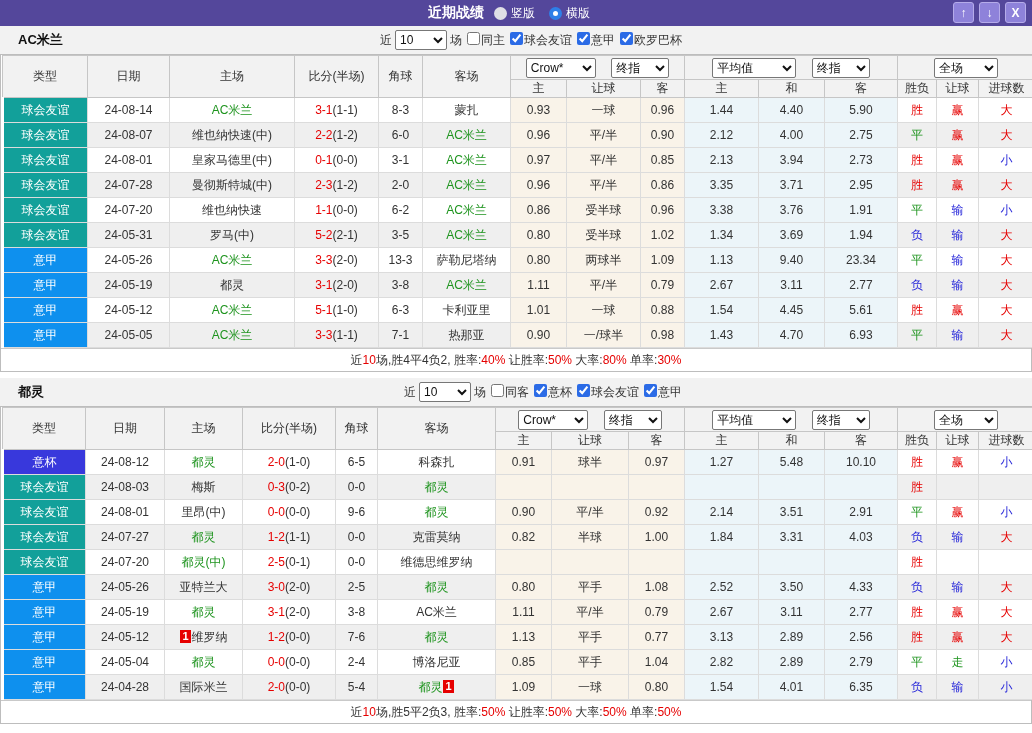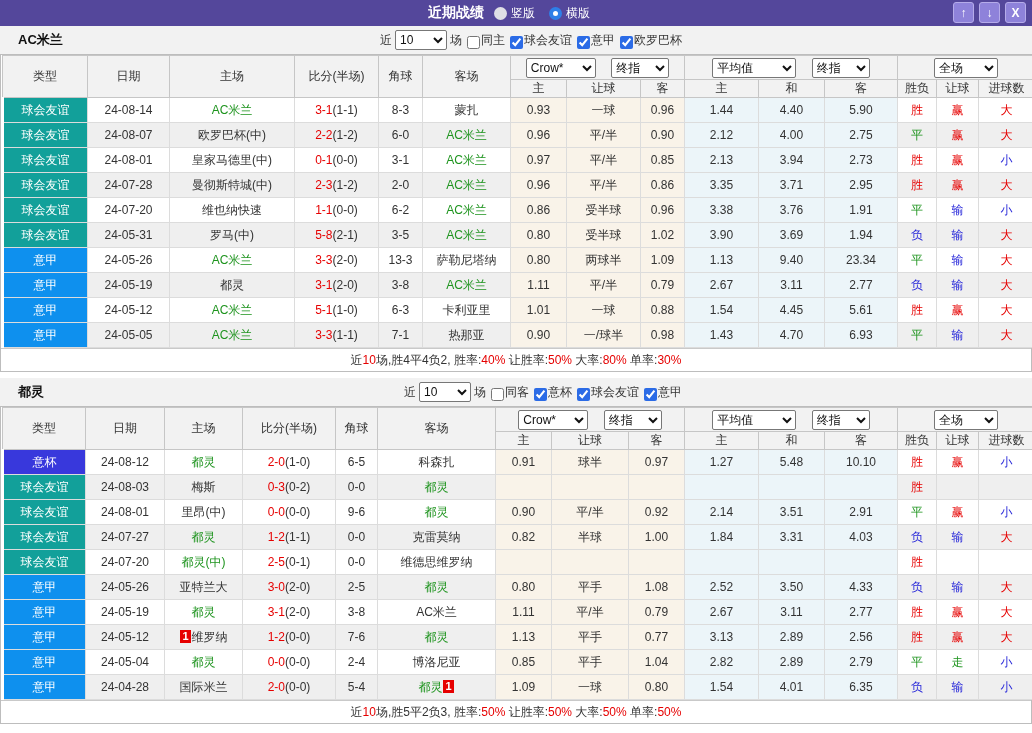--- a/index.html
+++ b/index.html
@@ -11,21 +11,21 @@
 .rdo{display:inline-block;border-radius:50%}
 .rdo.off{width:13px;height:13px;background:#DFDFE6}
 .rdo.on{width:13px;height:13px;background:#fff;border:4px solid #2E7FE8}
 .wbtns{position:absolute;right:6px;top:2px;display:flex;gap:5px}
 .wbtns button{width:21px;height:21px;background:#8E82DA;border:1px solid #B5ABEA;color:#fff;font-weight:bold;font-size:12px;border-radius:3px;cursor:pointer;line-height:1;padding:0}
 .panel+.panel{margin-top:6px}
 .filterbar{height:28px;background:#F2F2F2;display:flex;align-items:center;position:relative}
 .team{font-weight:bold;font-size:13px;color:#111;margin-left:18px}
 .filters{position:absolute;right:350px;display:flex;align-items:center}
 .filters .checks{display:flex;align-items:center}
-.filters label{display:inline-flex;align-items:flex-end;cursor:pointer}
+.filters label{display:inline-flex;align-items:flex-start;cursor:pointer}
 input[type=checkbox]{width:13px;height:13px;accent-color:#2B6BE6;margin:0 1px 0 5px}
 select{font-size:12px;height:20px;background:#fff;border:1px solid #777;border-radius:2px;color:#111}
 .cnt{width:52px;margin:0 3px}
 .sa{width:70px}.sb{width:58px;margin-left:12px}.sc{width:84px}.sd{width:64px}
 .twrap{border:1px solid #BDBDBD}
 table{border-collapse:collapse;table-layout:fixed;width:100%}
 th{background:#F2F2F2;border:1px solid #C6C6C6;font-weight:normal;font-size:12px;color:#333;overflow:hidden}
 thead tr.r1 th{height:24px}
 thead tr.r2 th{height:16px}
 td{border:1px solid #DCDCDC;text-align:center;height:25px;font-size:12px;overflow:hidden;white-space:nowrap;background:#fff}
@@ -140,21 +140,21 @@
             <td class="blue">1.44</td>
             <td class="blue">4.40</td>
             <td class="blue">5.90</td>
             <td style="color: rgb(230, 0, 0);">胜</td>
             <td style="color: rgb(230, 0, 0);">赢</td>
             <td style="color: rgb(230, 0, 0);">大</td>
           </tr>
           <tr>
             <td class="type" style="background: rgb(18, 160, 154);">球会友谊</td>
             <td>24-08-07</td>
-            <td><span>欧罗巴杯(中)</span></td>
+            <td><span>维也纳快速(中)</span></td>
             <td><span class="ft">2-2</span><span>(1-2)</span></td>
             <td>6-0</td>
             <td><span class="grn">AC米兰</span></td>
             <td class="cream">0.96</td>
             <td class="cream">平/半</td>
             <td class="cream">0.90</td>
             <td class="blue">2.12</td>
             <td class="blue">4.00</td>
             <td class="blue">2.75</td>
             <td style="color: rgb(30, 148, 30);">平</td>
@@ -209,27 +209,27 @@
             <td class="blue">3.76</td>
             <td class="blue">1.91</td>
             <td style="color: rgb(30, 148, 30);">平</td>
             <td style="color: rgb(38, 38, 217);">输</td>
             <td style="color: rgb(38, 38, 217);">小</td>
           </tr>
           <tr>
             <td class="type" style="background: rgb(18, 160, 154);">球会友谊</td>
             <td>24-05-31</td>
             <td><span>罗马(中)</span></td>
-            <td><span class="ft">5-8</span><span>(2-1)</span></td>
+            <td><span class="ft">5-2</span><span>(2-1)</span></td>
             <td>3-5</td>
             <td><span class="grn">AC米兰</span></td>
             <td class="cream">0.80</td>
             <td class="cream">受半球</td>
             <td class="cream">1.02</td>
-            <td class="blue">3.90</td>
+            <td class="blue">1.34</td>
             <td class="blue">3.69</td>
             <td class="blue">1.94</td>
             <td style="color: rgb(38, 38, 217);">负</td>
             <td style="color: rgb(38, 38, 217);">输</td>
             <td style="color: rgb(230, 0, 0);">大</td>
           </tr>
           <tr>
             <td class="type" style="background: rgb(14, 144, 238);">意甲</td>
             <td>24-05-26</td>
             <td><span class="grn">AC米兰</span></td>

